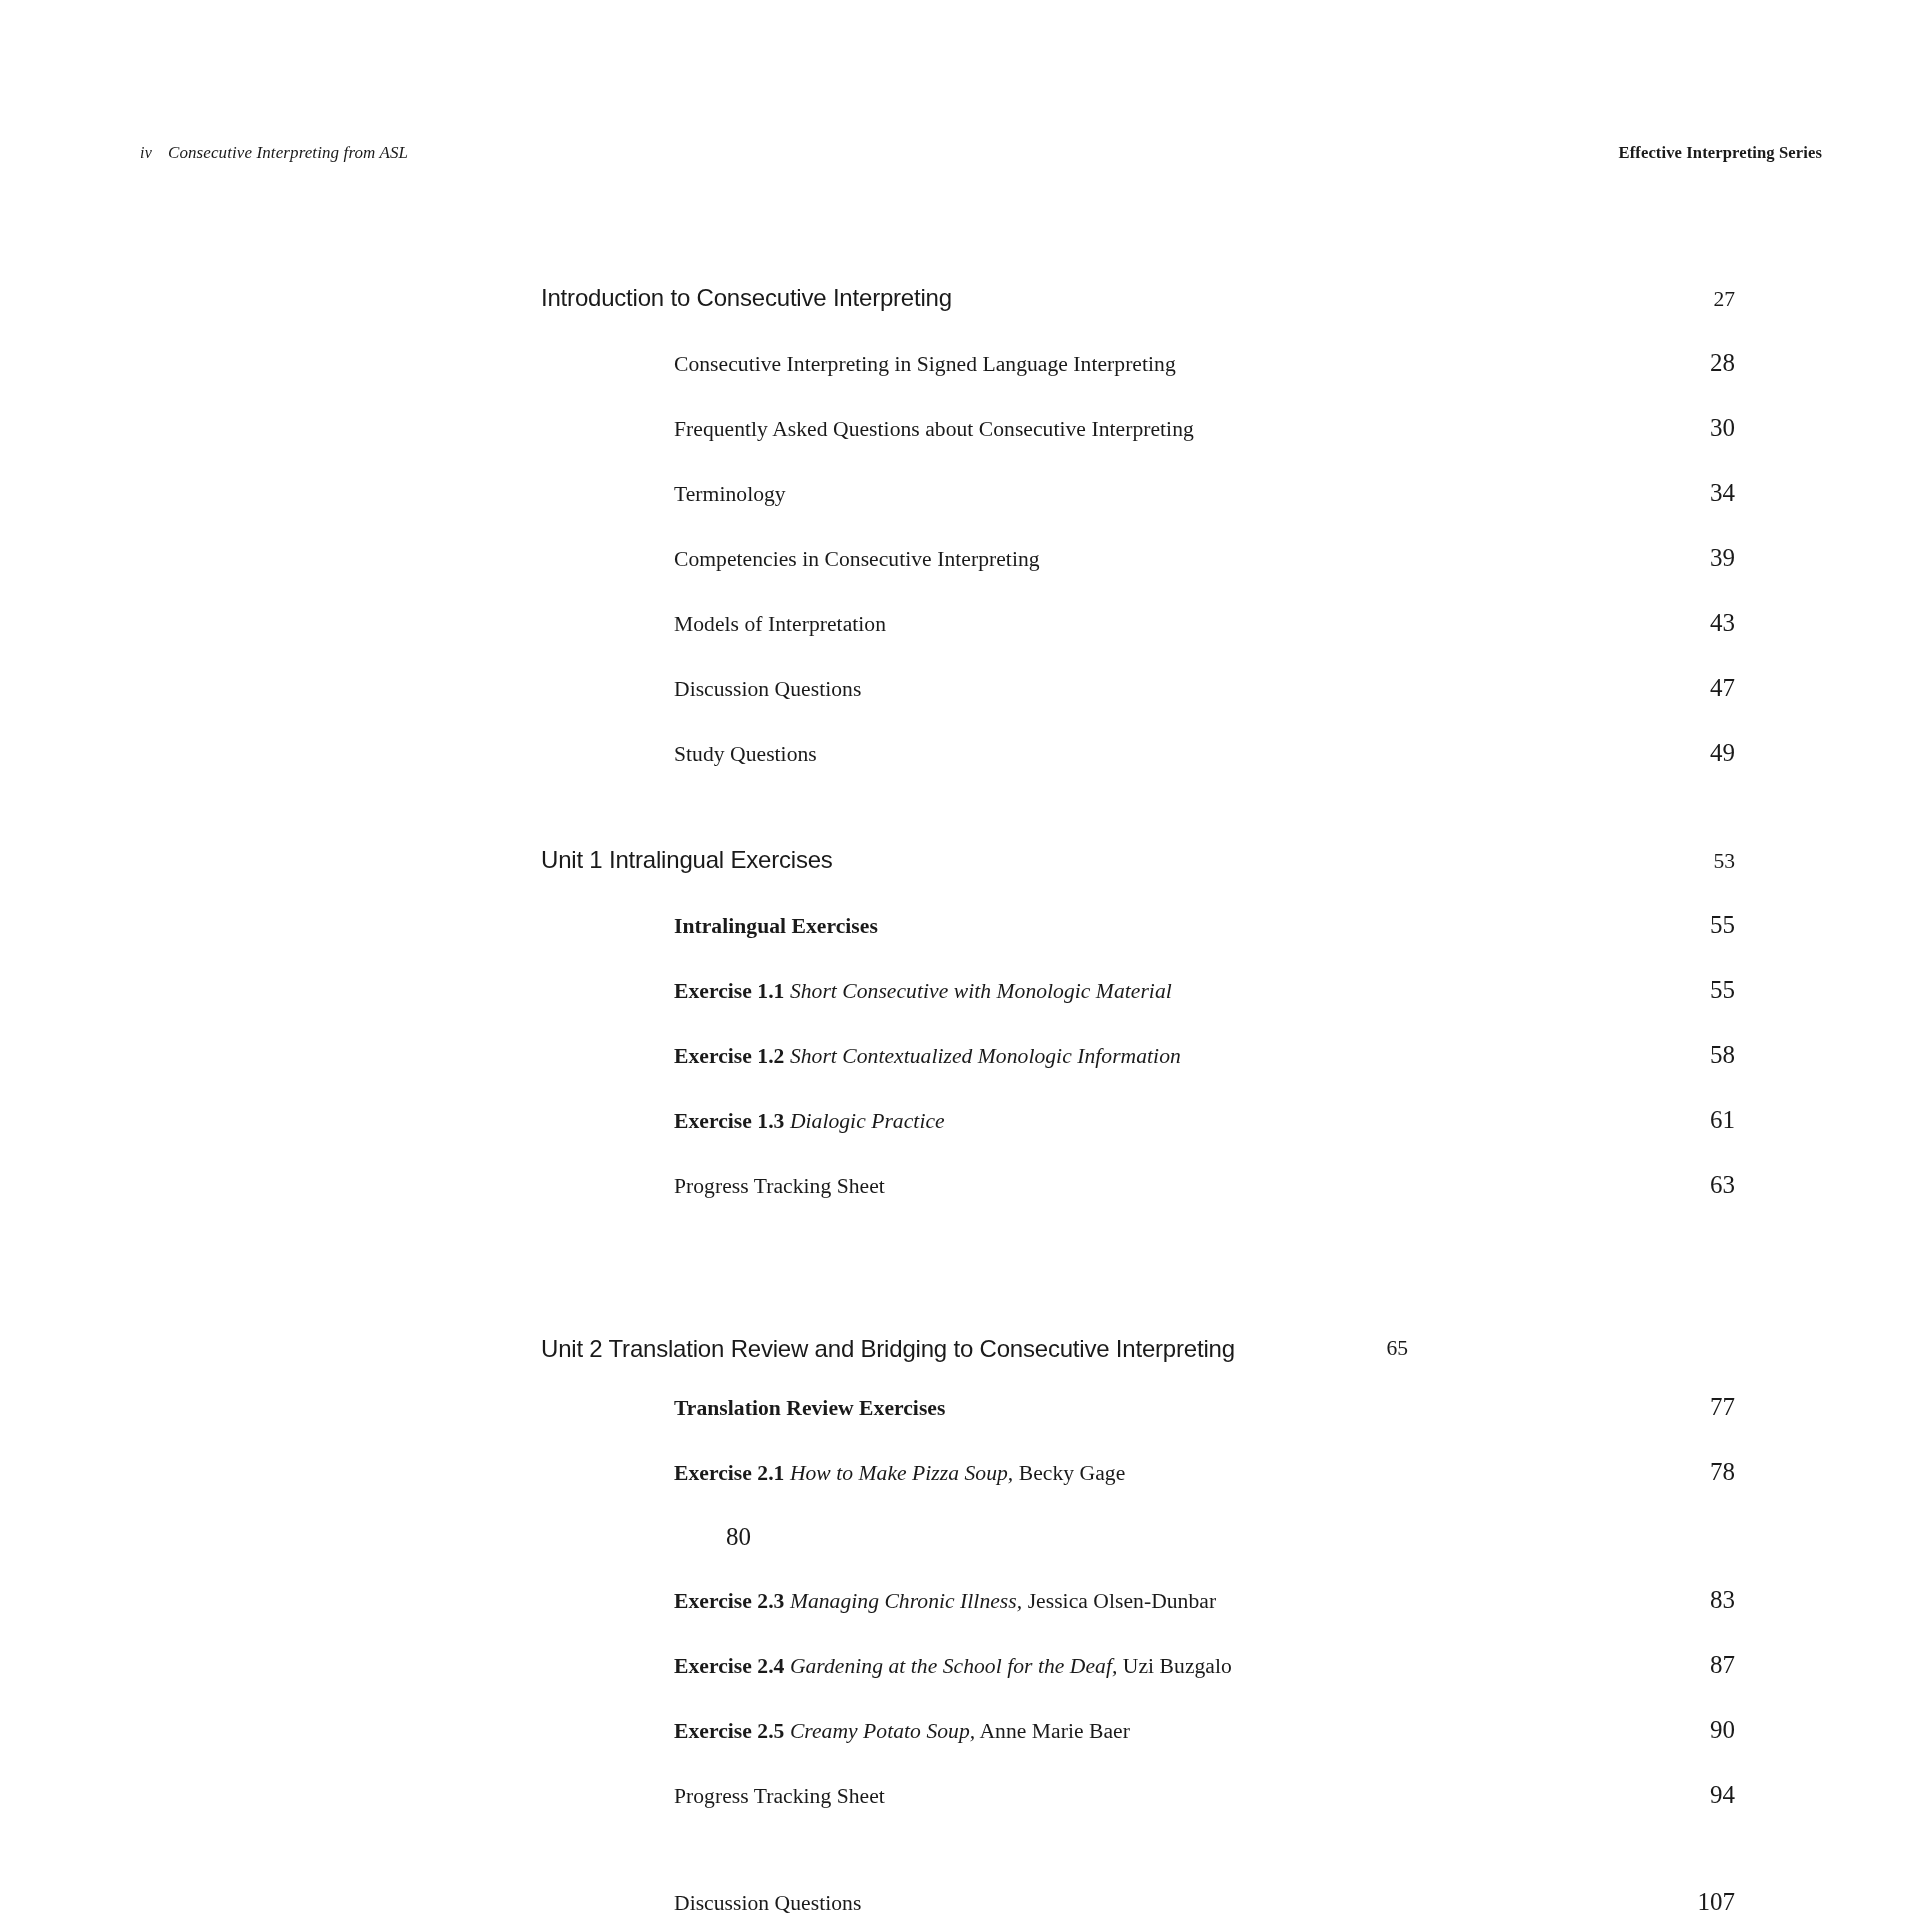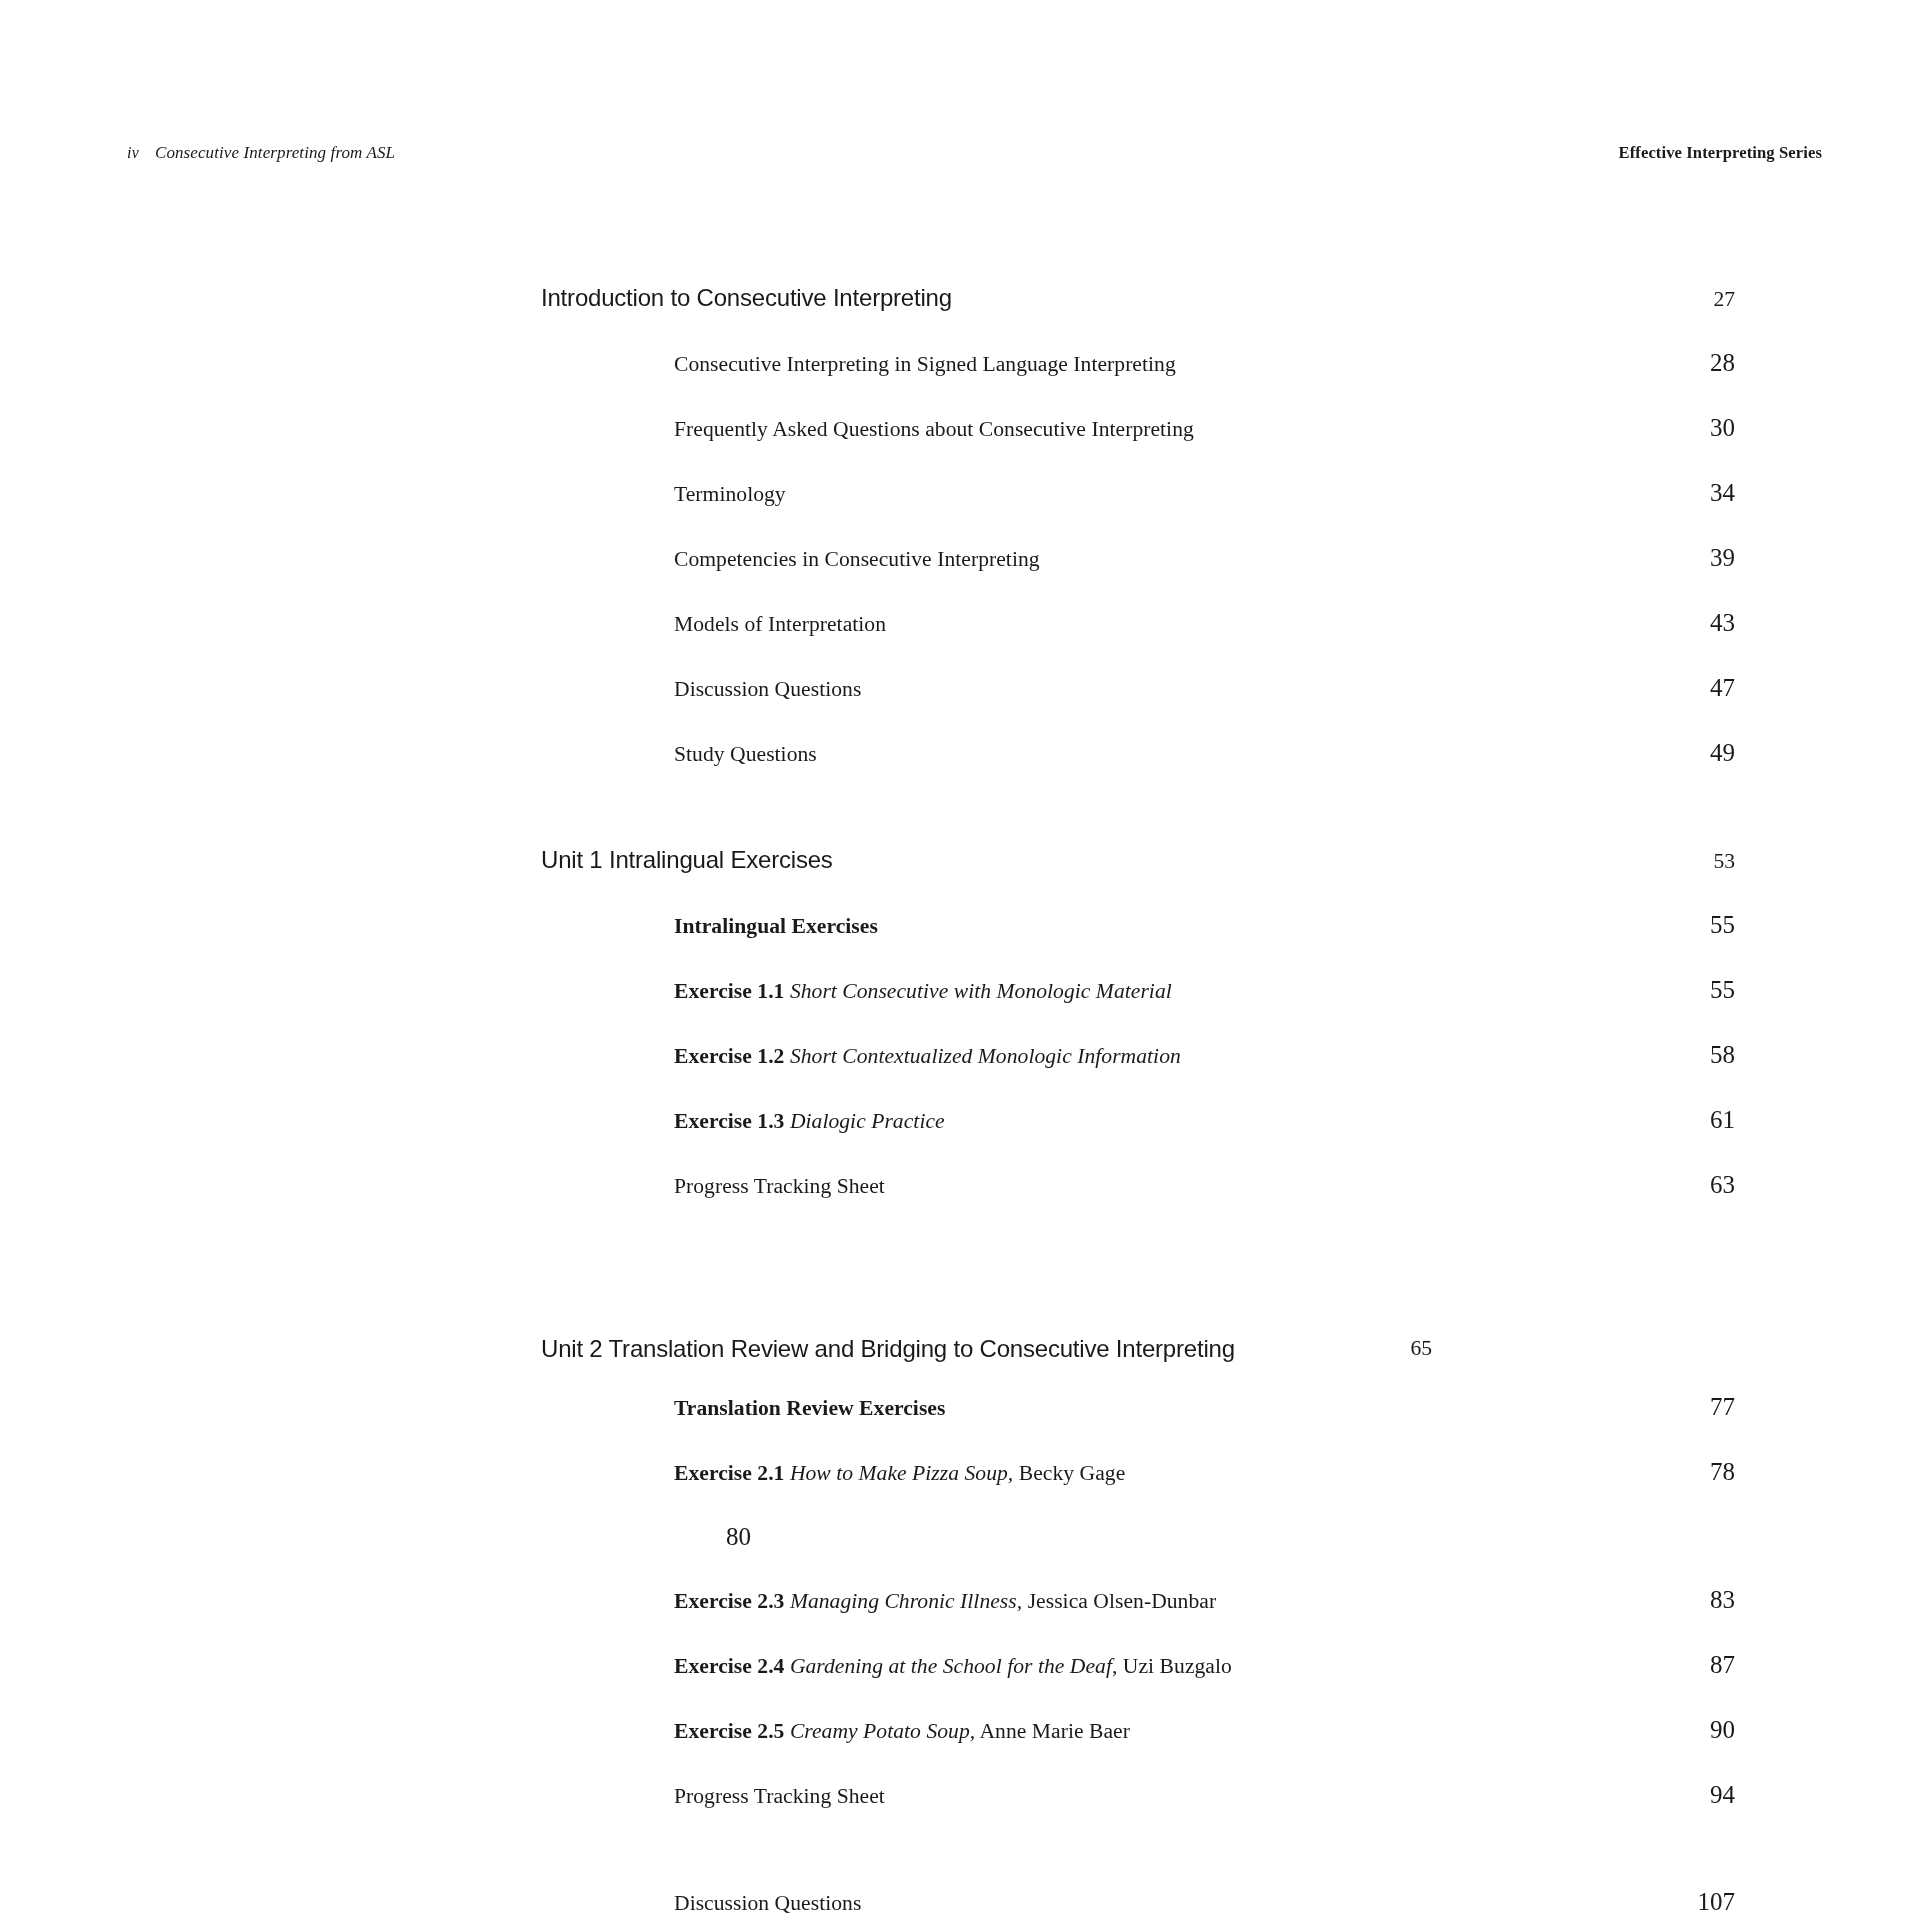--- a/index.html
+++ b/index.html
@@ -13,21 +13,21 @@
     height: 2542px;
     background: #ffffff;
     overflow: hidden;
     font-family: "Liberation Serif", "DejaVu Serif", serif;
     color: #1a1a1a;
   }
 
   
   .running-head {
     position: absolute;
-    left: 127px;
+    left: 140px;
     right: 143px;
     top: 143px;
     height: 27px;
     display: flex;
     align-items: baseline;
     justify-content: space-between;
     font-size: 17px;
   }
   .rh-left {
     display: flex;
@@ -87,21 +87,20 @@
   }
 
   
   .row.heading {
     font-family: "Liberation Sans", "DejaVu Sans", sans-serif;
     font-size: 24px;
     font-weight: 400;
     letter-spacing: -0.2px;
     line-height: 64px;
     min-height: 64px;
-    gap: 24px;
   }
   .row.heading .pageno {
     font-family: "Liberation Serif", "DejaVu Serif", serif;
     font-size: 21.6px;
     letter-spacing: 0;
   }
   
   .row.heading.two-line {
     min-height: 106px;
     line-height: 53px;

